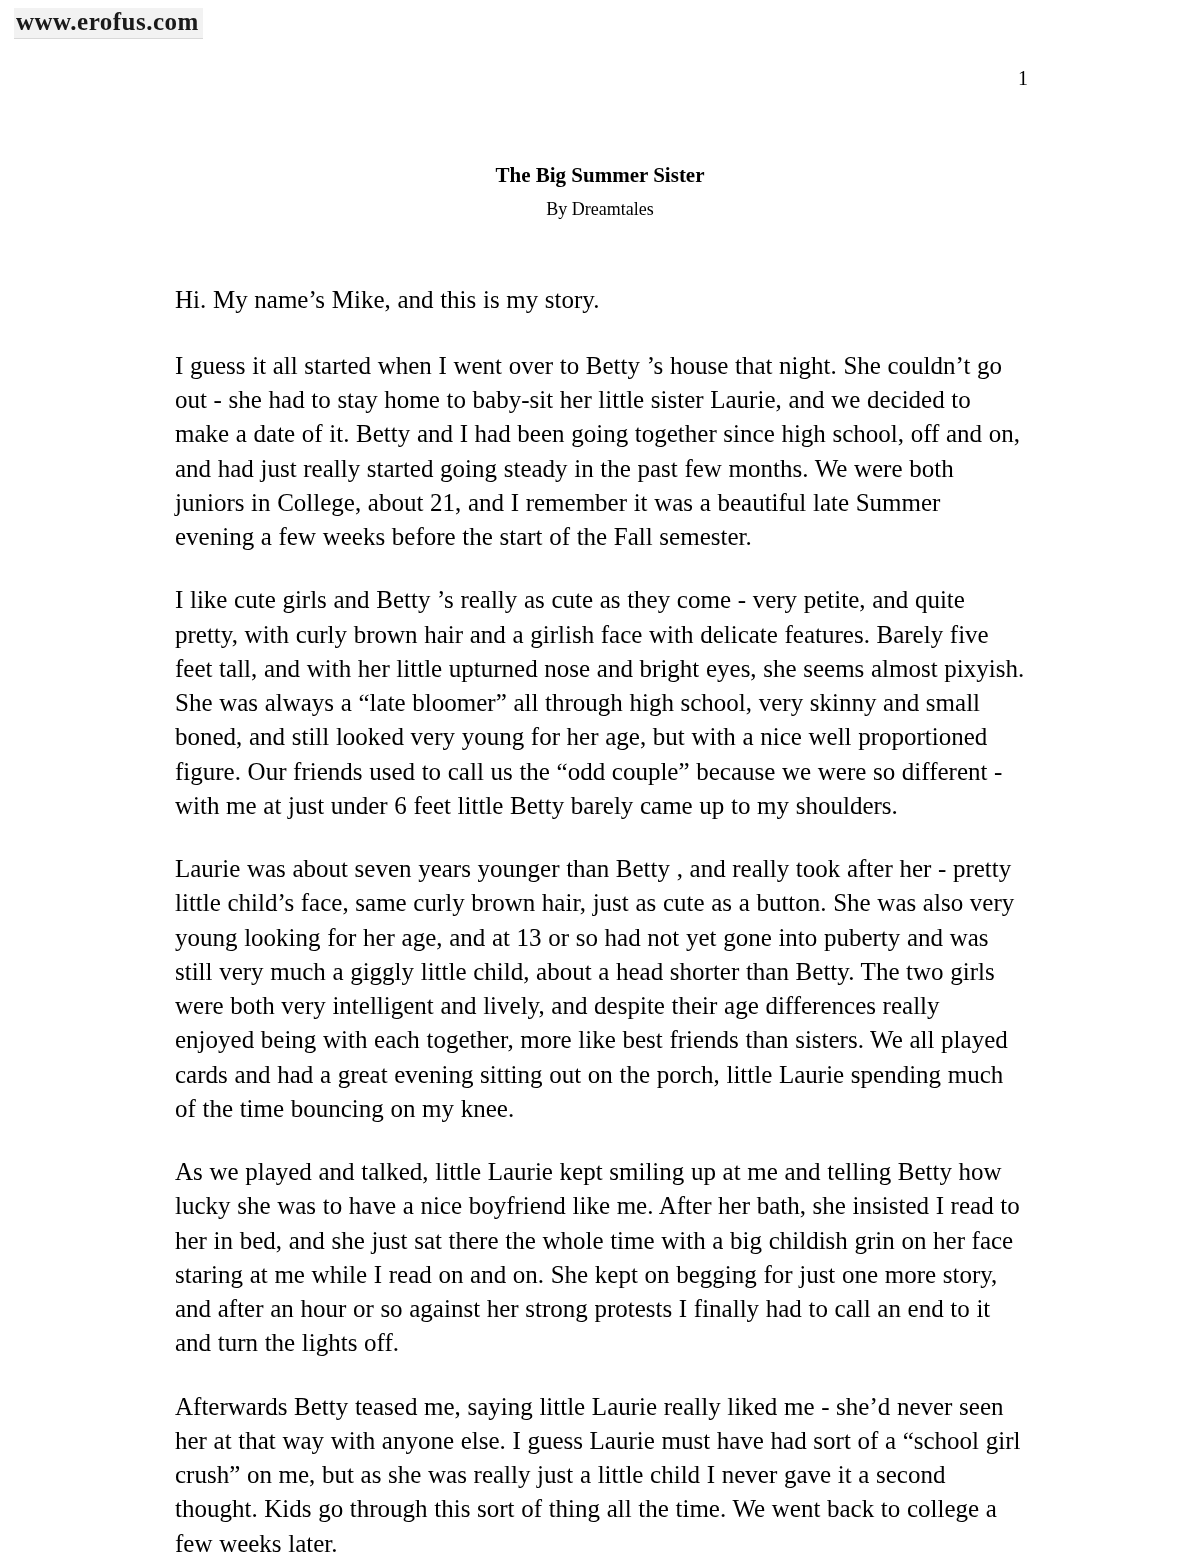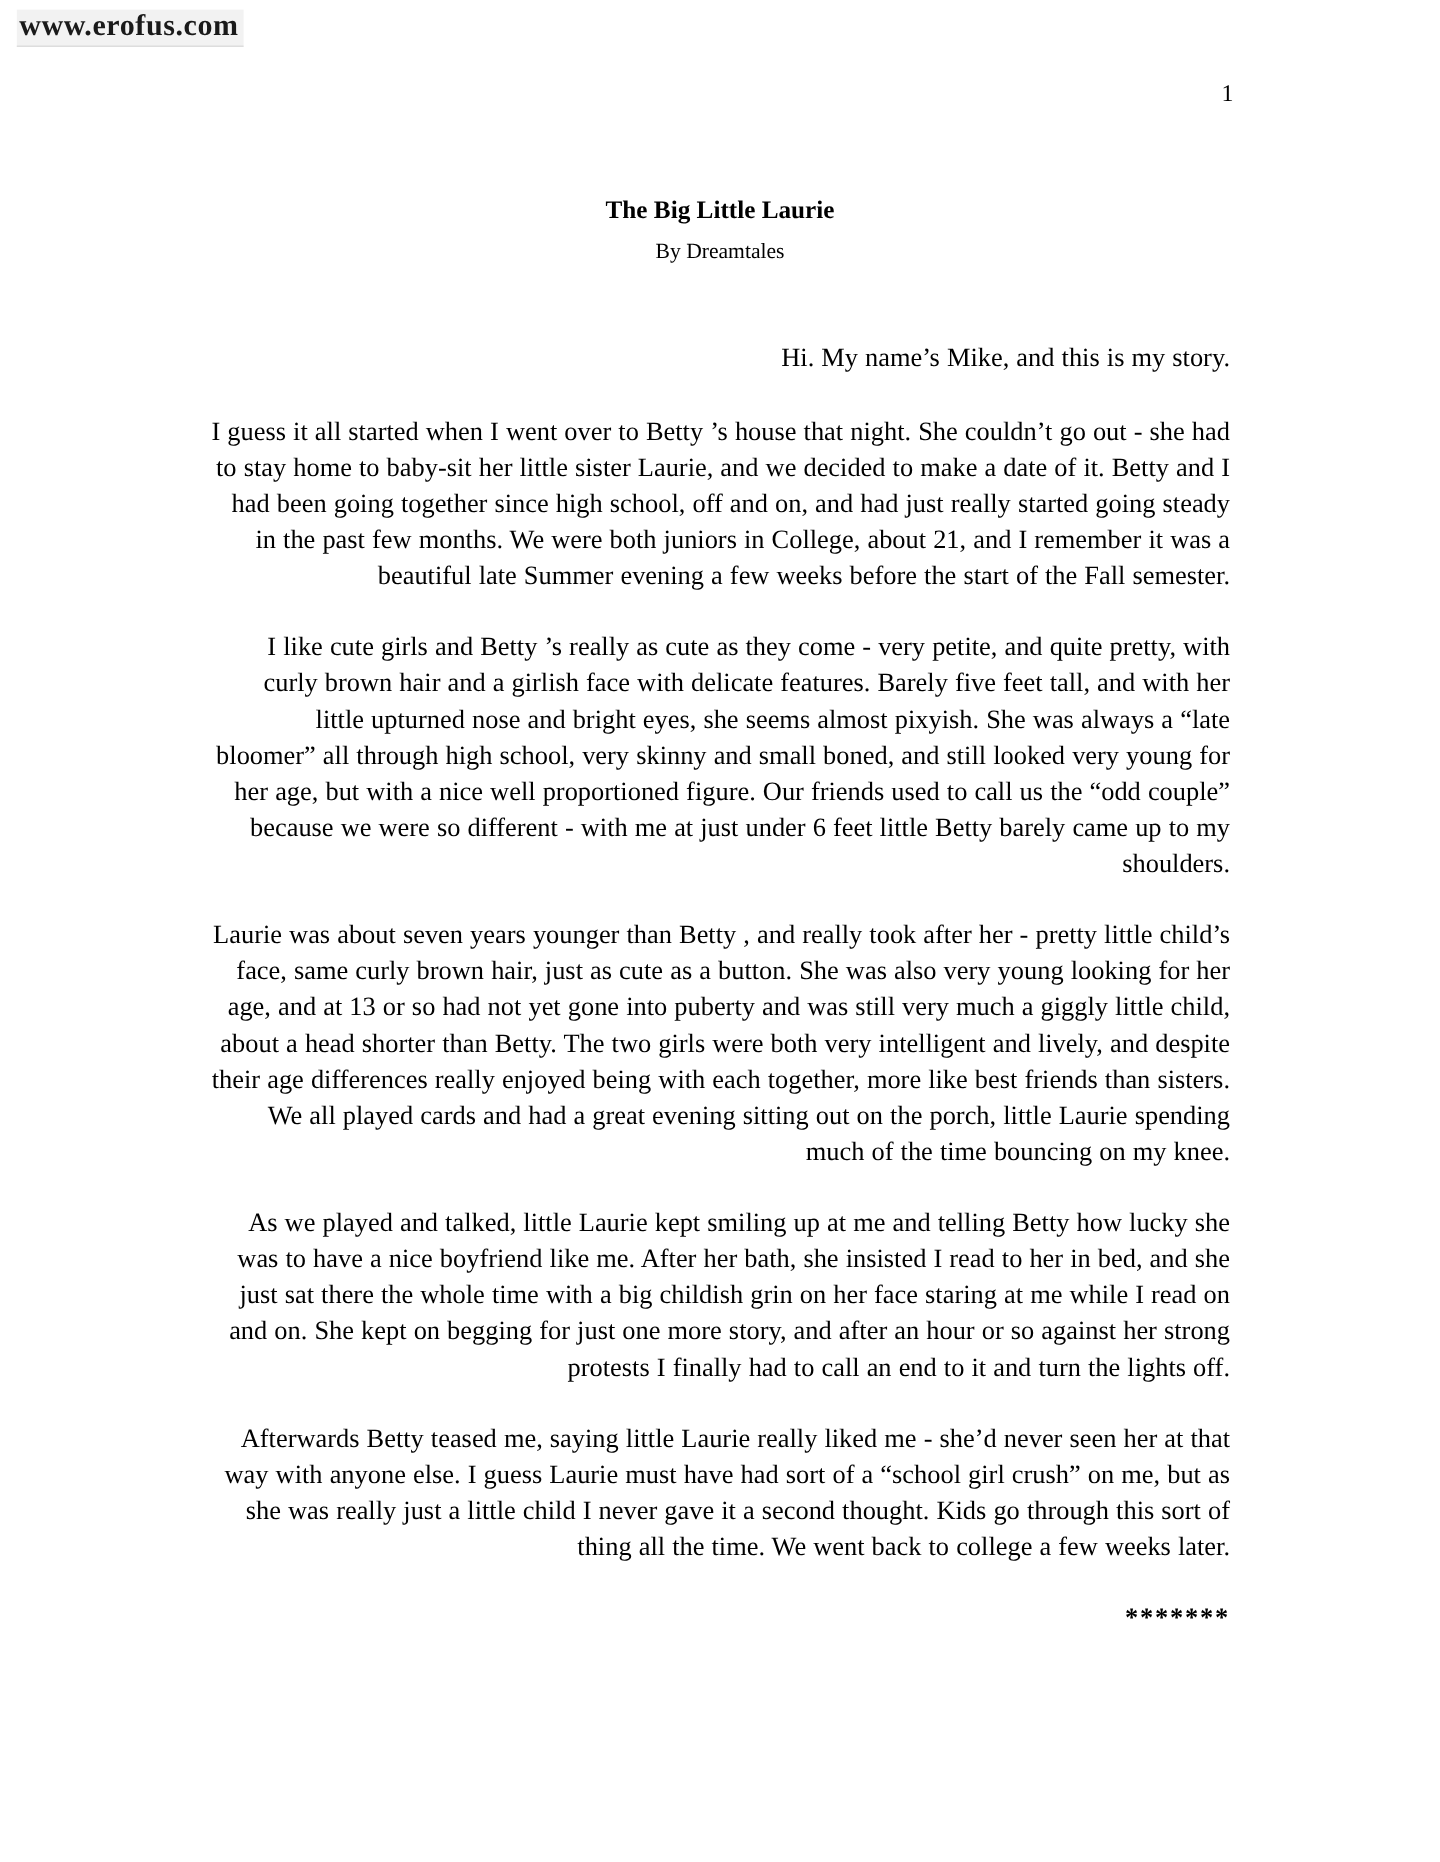--- a/index.html
+++ b/index.html
@@ -52,24 +52,24 @@
     font-size: 21px;
     line-height: 1.5;
     margin: 0 0 4px 0;
   }
   .doc-byline {
     font-size: 18px;
     line-height: 1.5;
     margin: 0;
   }
   .para {
-    font-size: 22px;
+    font-size: 25px;
     line-height: 1.37;
     margin: 0 0 29px 0;
-    text-align: right;
+    text-align: left;
     word-spacing: 0.4px;
   }
   .para.divider {
     font-weight: bold;
     letter-spacing: 1.5px;
     margin-bottom: 30px;
   }
   .para.first {
     margin-bottom: 32px;
   }
@@ -79,21 +79,21 @@
 
 <div class="page">
 
   <div class="watermark">www.erofus.com</div>
 
   <div class="page-number">1</div>
 
   <div class="doc-body">
 
     <div class="title-block">
-      <div class="doc-title">The Big Little Laurie</div>
+      <div class="doc-title">The Big Summer Sister</div>
       <div class="doc-byline">By Dreamtales</div>
     </div>
 
     <p class="para first">Hi. My name’s Mike, and this is my story.</p>
     <p class="para">I guess it all started when I went over to Betty ’s house that night. She couldn’t go out - she had to stay home to baby-sit her little sister Laurie, and we decided to make a date of it. Betty and I had been going together since high school, off and on, and had just really started going steady in the past few months. We were both juniors in College, about 21, and I remember it was a beautiful late Summer evening a few weeks before the start of the Fall semester.</p>
     <p class="para">I like cute girls and Betty ’s really as cute as they come - very petite, and quite pretty, with curly brown hair and a girlish face with delicate features. Barely five feet tall, and with her little upturned nose and bright eyes, she seems almost pixyish. She was always a “late bloomer” all through high school, very skinny and small boned, and still looked very young for her age, but with a nice well proportioned figure. Our friends used to call us the “odd couple” because we were so different - with me at just under 6 feet little Betty  barely came up to my shoulders.</p>
     <p class="para">Laurie was about seven years younger than Betty , and really took after her - pretty little child’s face, same curly brown hair, just as cute as a button. She was also very young looking for her age, and at 13 or so had not yet gone into puberty and was still very much a giggly little child, about a head shorter than Betty. The two girls were both very intelligent and lively, and despite their age differences really enjoyed being with each together, more like best friends than sisters. We all played cards and  had a great evening sitting out on the porch, little Laurie spending much of the time bouncing on my knee.</p>
     <p class="para">As we played and talked, little Laurie kept smiling up at me and telling Betty how lucky she was to have a nice boyfriend like me. After her bath, she insisted I read to her in bed, and she just sat there the whole time with a big childish grin on her face staring at me while I read on and on. She kept on begging for just one more story, and after an hour or so against her strong protests I finally had to call an end to it and turn the lights off.</p>
     <p class="para">Afterwards Betty teased me, saying little Laurie really liked me - she’d never seen her at that way with anyone else. I guess Laurie must have had sort of a “school girl crush” on me, but as she was really just a little child I never gave it a second thought. Kids go through this sort of thing all the time. We went back to college a few weeks later.</p>
     <p class="para divider">*******</p>

